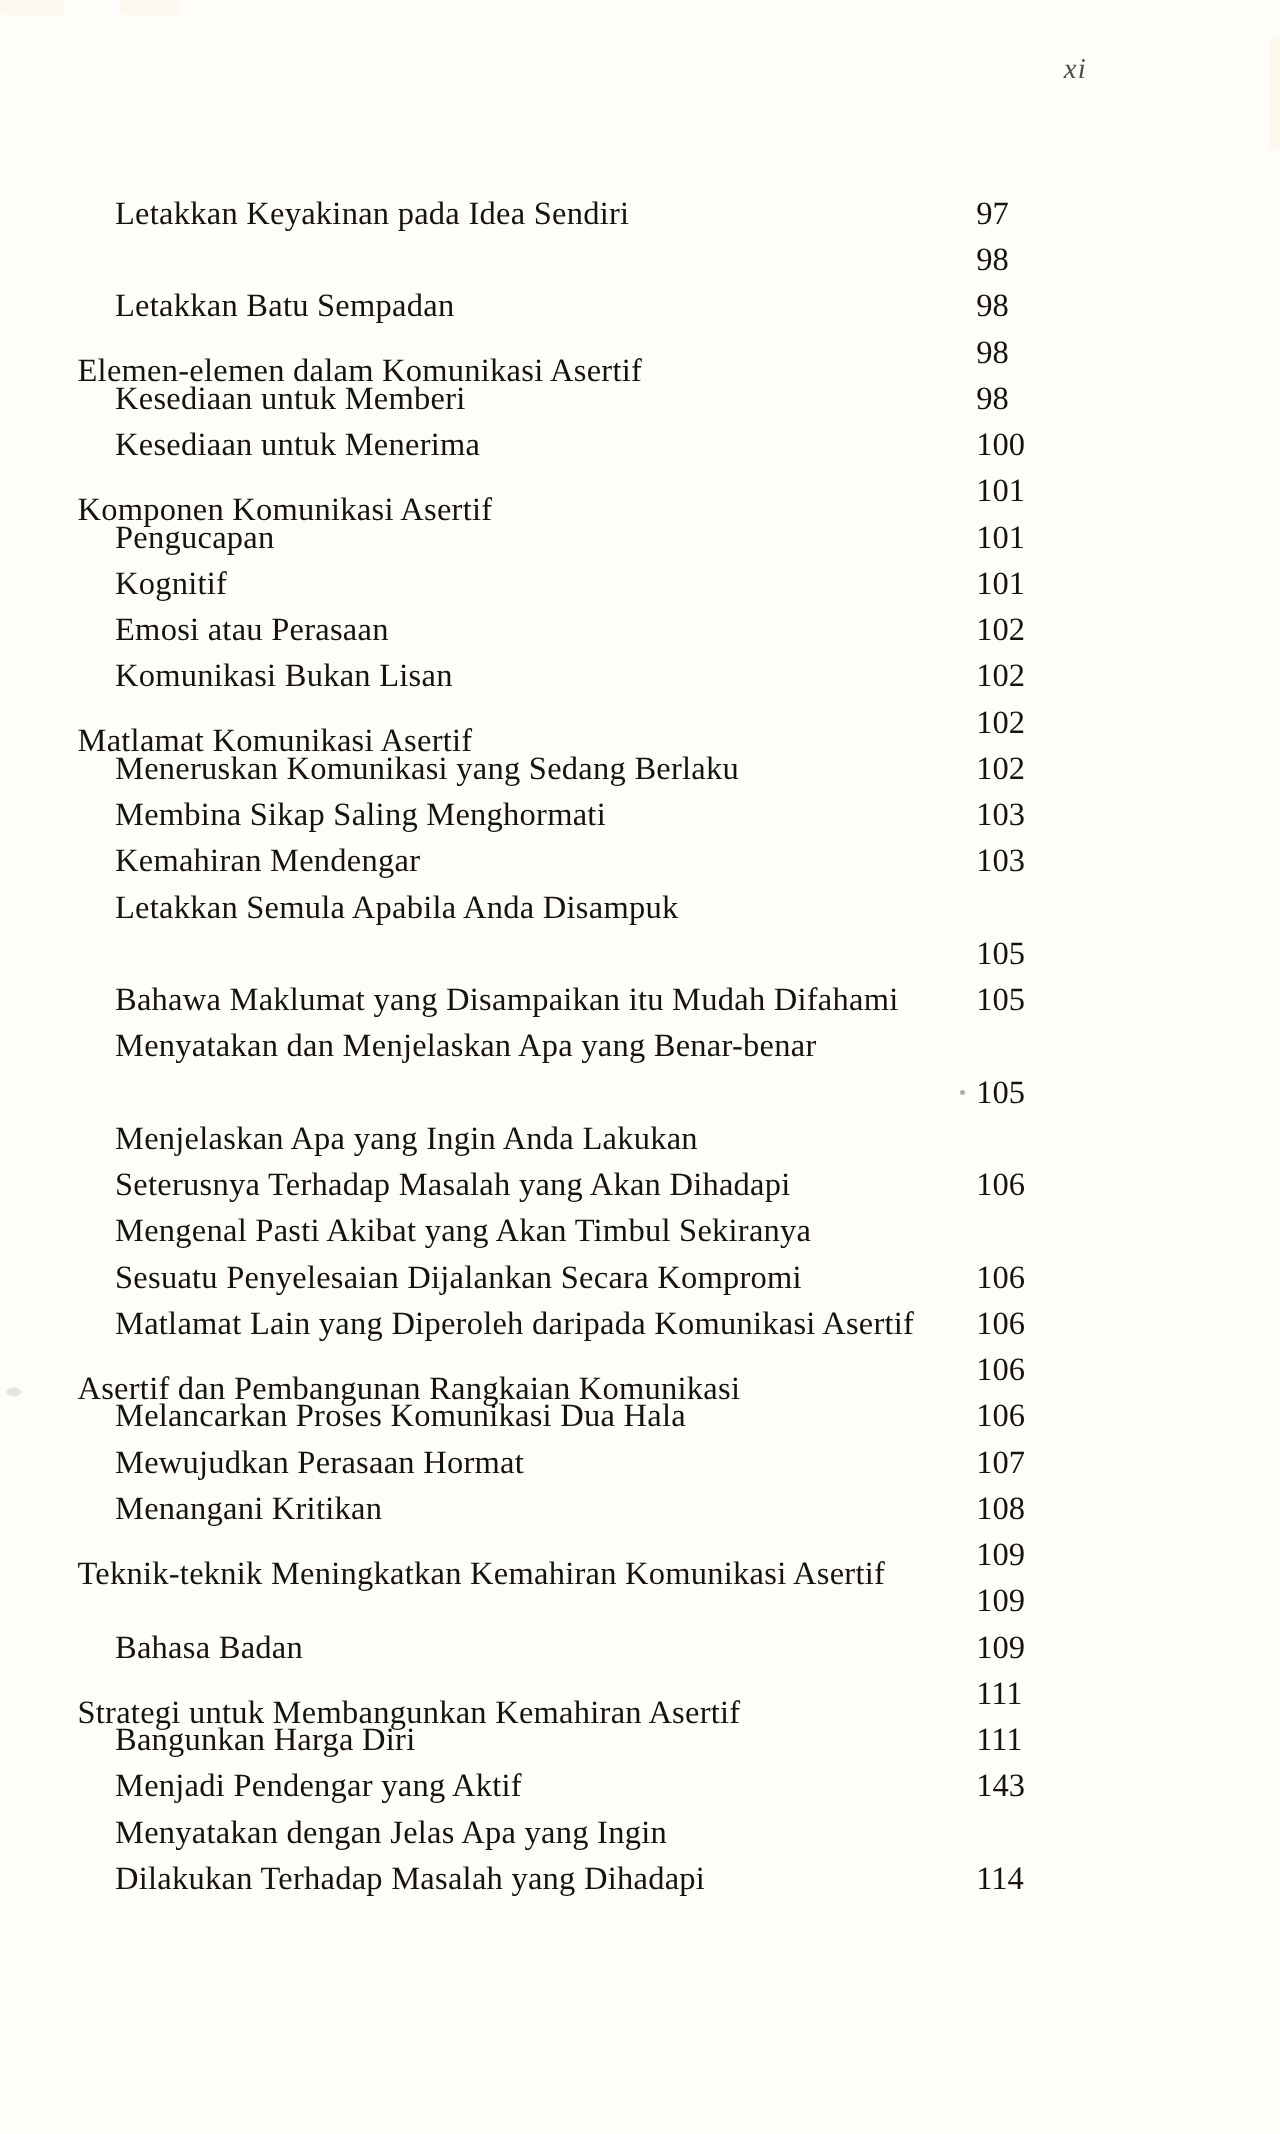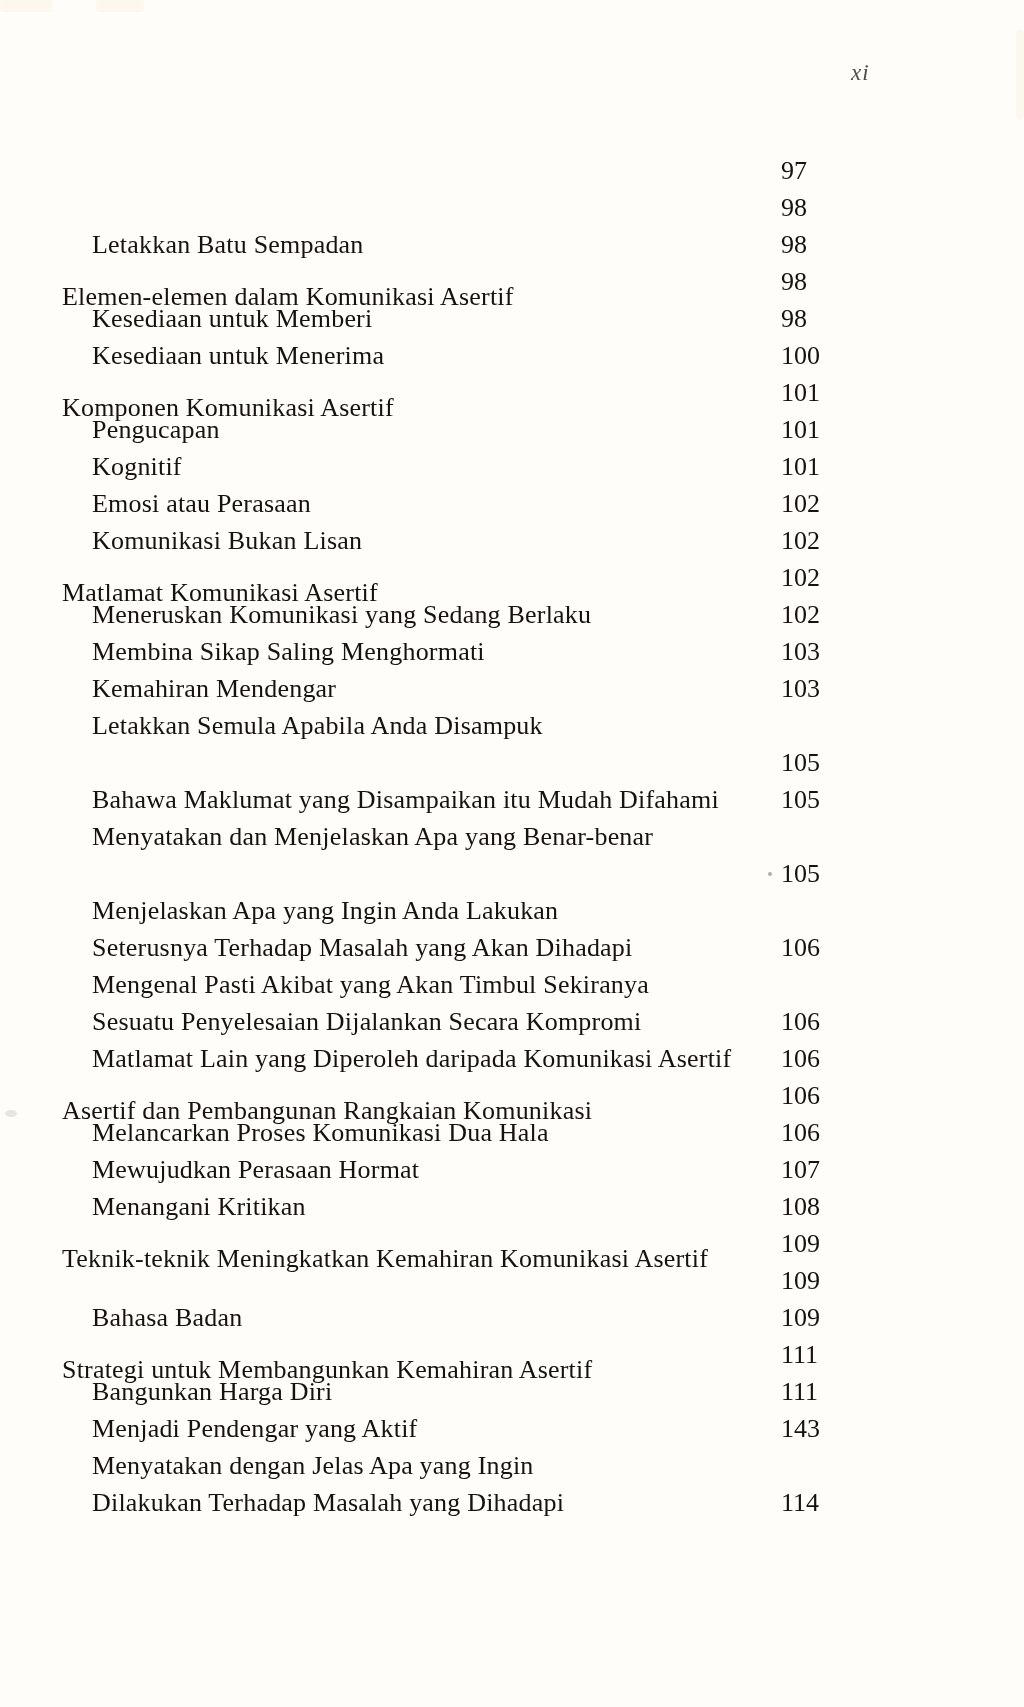--- a/index.html
+++ b/index.html
@@ -21,21 +21,21 @@
     opacity: 0.55;
     border-radius: 3px;
   }
   .tint-a { left: 0;  top: 0; width: 52px;  height: 12px; }
   .tint-b { left: 96px; top: 0; width: 48px; height: 12px; }
   .tint-c { right: 0; top: 30px; width: 8px; height: 90px; }
 
   .corner-label {
     position: absolute;
     left: 851px;
-    top: 60px;
+    top: 42px;
     font-size: 23px;
     font-style: italic;
     color: #4e4d49;
     letter-spacing: 1px;
     text-align: right;
   }
 
   .toc {
     position: absolute;
     left: 62px;
@@ -91,20 +91,21 @@
 <body>
 
 <div class="scan-tint tint-a"></div>
 <div class="scan-tint tint-b"></div>
 <div class="scan-tint tint-c"></div>
 
 <div class="corner-label">xi</div>
 
 <div class="toc" id="toc-list">
   <div class="row level-1">
+    <span class="txt">Letakkan Keyakinan pada Idea Sendiri</span>
     
     <span class="pg">97</span>
   </div>
 
   <div class="row level-1">
     
     <span class="pg">98</span>
   </div>
 
   <div class="row level-1">

